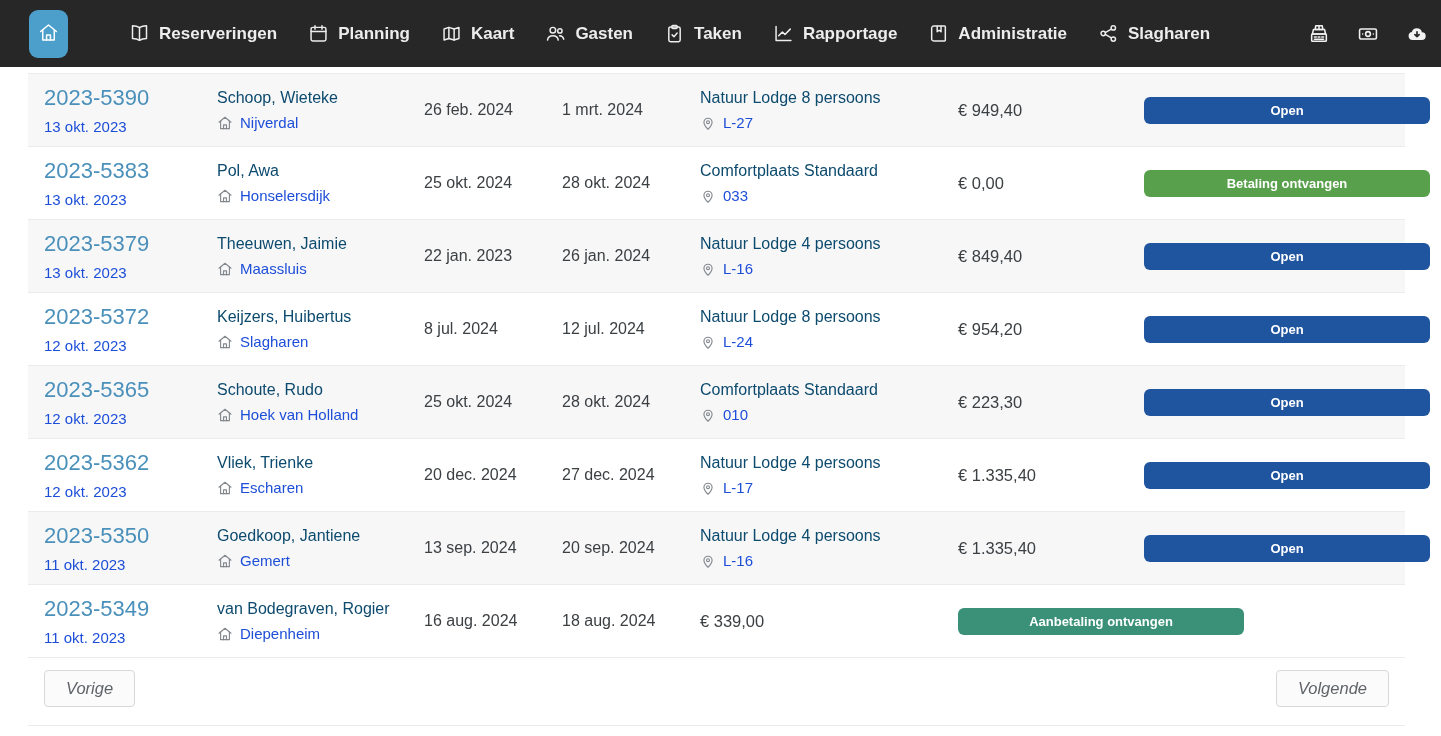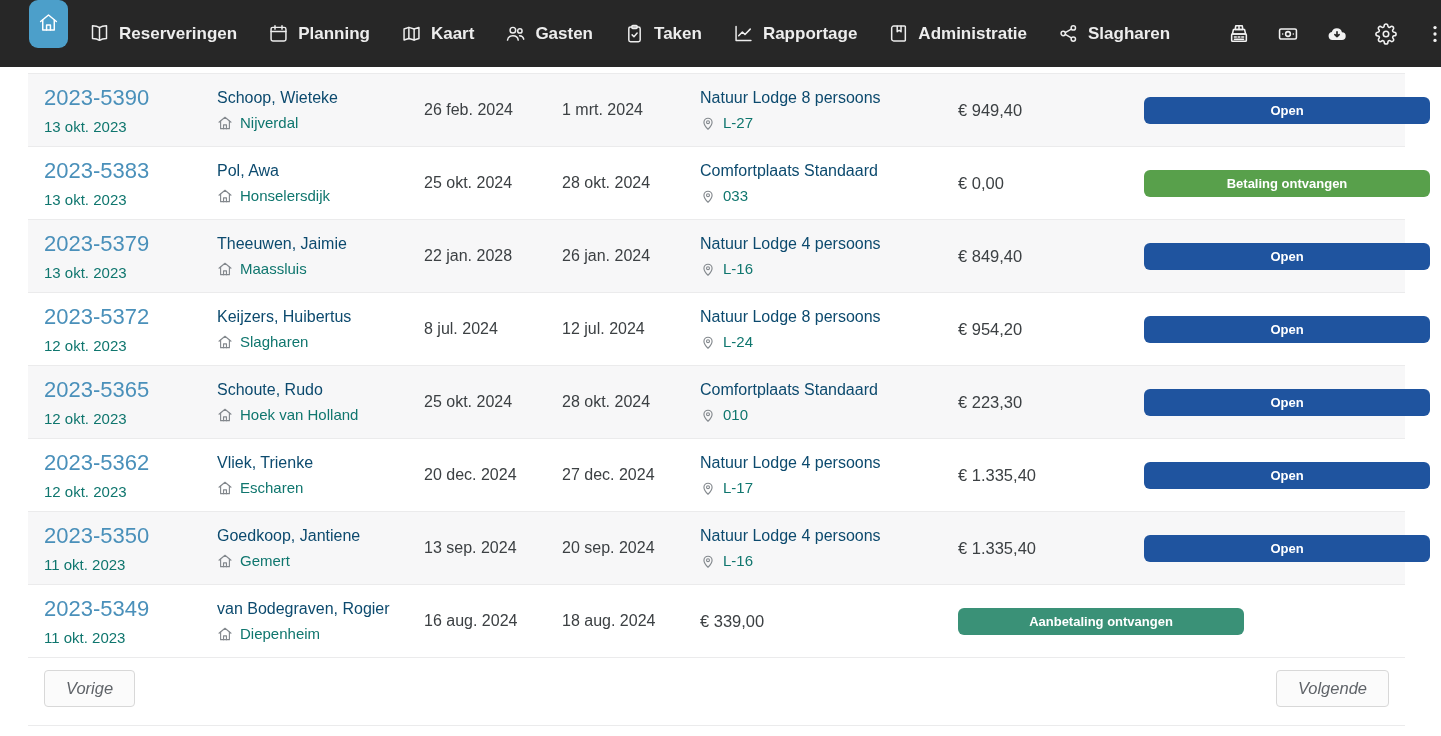--- a/index.html
+++ b/index.html
@@ -8,21 +8,23 @@
     font-family: "Liberation Sans", sans-serif;
     background: #ffffff;
     color: #3c4043;
   }
 
   
   .navbar {
     height: 67px;
     background: #272727;
     display: flex;
+    align-items: center;
     padding: 0 22px 0 29px;
+    gap: 40px;
   }
   .home-btn {
     width: 39px; height: 48px;
     background: #4c9fca;
     border: none; border-radius: 9px;
     display: flex; align-items: center; justify-content: center;
     color: #ffffff; cursor: pointer;
     flex: 0 0 auto;
   }
   .home-btn svg { width: 21px; height: 21px; }
@@ -48,21 +50,21 @@
     grid-template-columns: 173px 207px 138px 138px 258px 186px 1fr;
     align-items: center;
     height: 73px;
     border-top: 1px solid #ebebec;
     background: #ffffff;
     padding: 0 16px;
   }
   .trow.alt { background: #f7f7f8; }
   .cell { font-size: 16px; color: #3c4043; }
   .main-line { font-size: 16px; color: #0c4a6e; margin-bottom: 7px; }
-  .sub-line { font-size: 15px; color: #0f766e; display: flex; align-items: center; gap: 7px; }
+  .sub-line { font-size: 15px; color: #1d4ed8; display: flex; align-items: center; gap: 7px; }
   .sub-line .mini-icon { width: 16px; height: 16px; display: inline-flex; color: #83888d; }
   .sub-line .mini-icon svg { width: 16px; height: 16px; }
   .res-link {
     font-size: 22px; color: #4a90ba; text-decoration: none;
     display: inline-block; margin-bottom: 7px; cursor: pointer;
   }
   .c-price { font-size: 16.5px; }
   .c-status { padding-right: 0; }
   .badge {
     display: block; width: 286px; height: 27px;
@@ -317,21 +319,21 @@
         <span class="mini-icon">
               <svg viewBox="0 0 24 24" fill="none" stroke="currentColor" stroke-width="1.7" stroke-linecap="round" stroke-linejoin="round">
                 <path d="M3 10.8L12 3.4l9 7.4"></path>
                 <path d="M5.4 9.2v11.3h13.2V9.2"></path>
                 <path d="M9.8 20.5v-5.7h4.4v5.7"></path>
               </svg>
             </span>
         <span>Maassluis</span>
       </div>
     </div>
-    <div class="cell c-arrival">22 jan. 2028</div>
+    <div class="cell c-arrival">22 jan. 2023</div>
     <div class="cell c-departure">26 jan. 2024</div>
     <div class="cell c-acc">
       <div class="main-line">Natuur Lodge 4 persoons</div>
       <div class="sub-line">
         <span class="mini-icon">
               <svg viewBox="0 0 24 24" fill="none" stroke="currentColor" stroke-width="1.7" stroke-linecap="round" stroke-linejoin="round">
                 <path d="M12 21.4S5.9 15.8 5.9 11a6.1 6.1 0 1112.2 0c0 4.8-6.1 10.4-6.1 10.4z"></path>
                 <circle cx="12" cy="10.8" r="2.2"></circle>
               </svg>
             </span>

